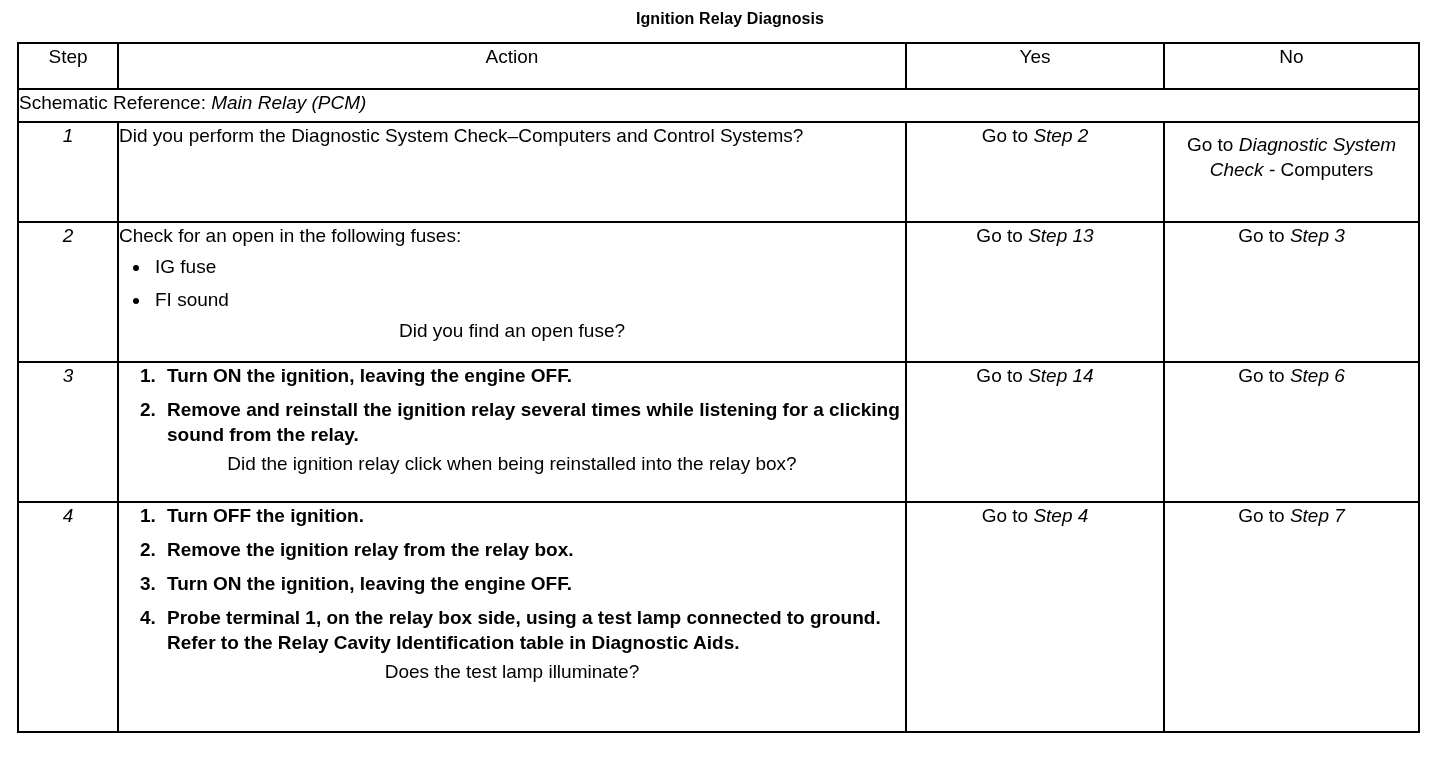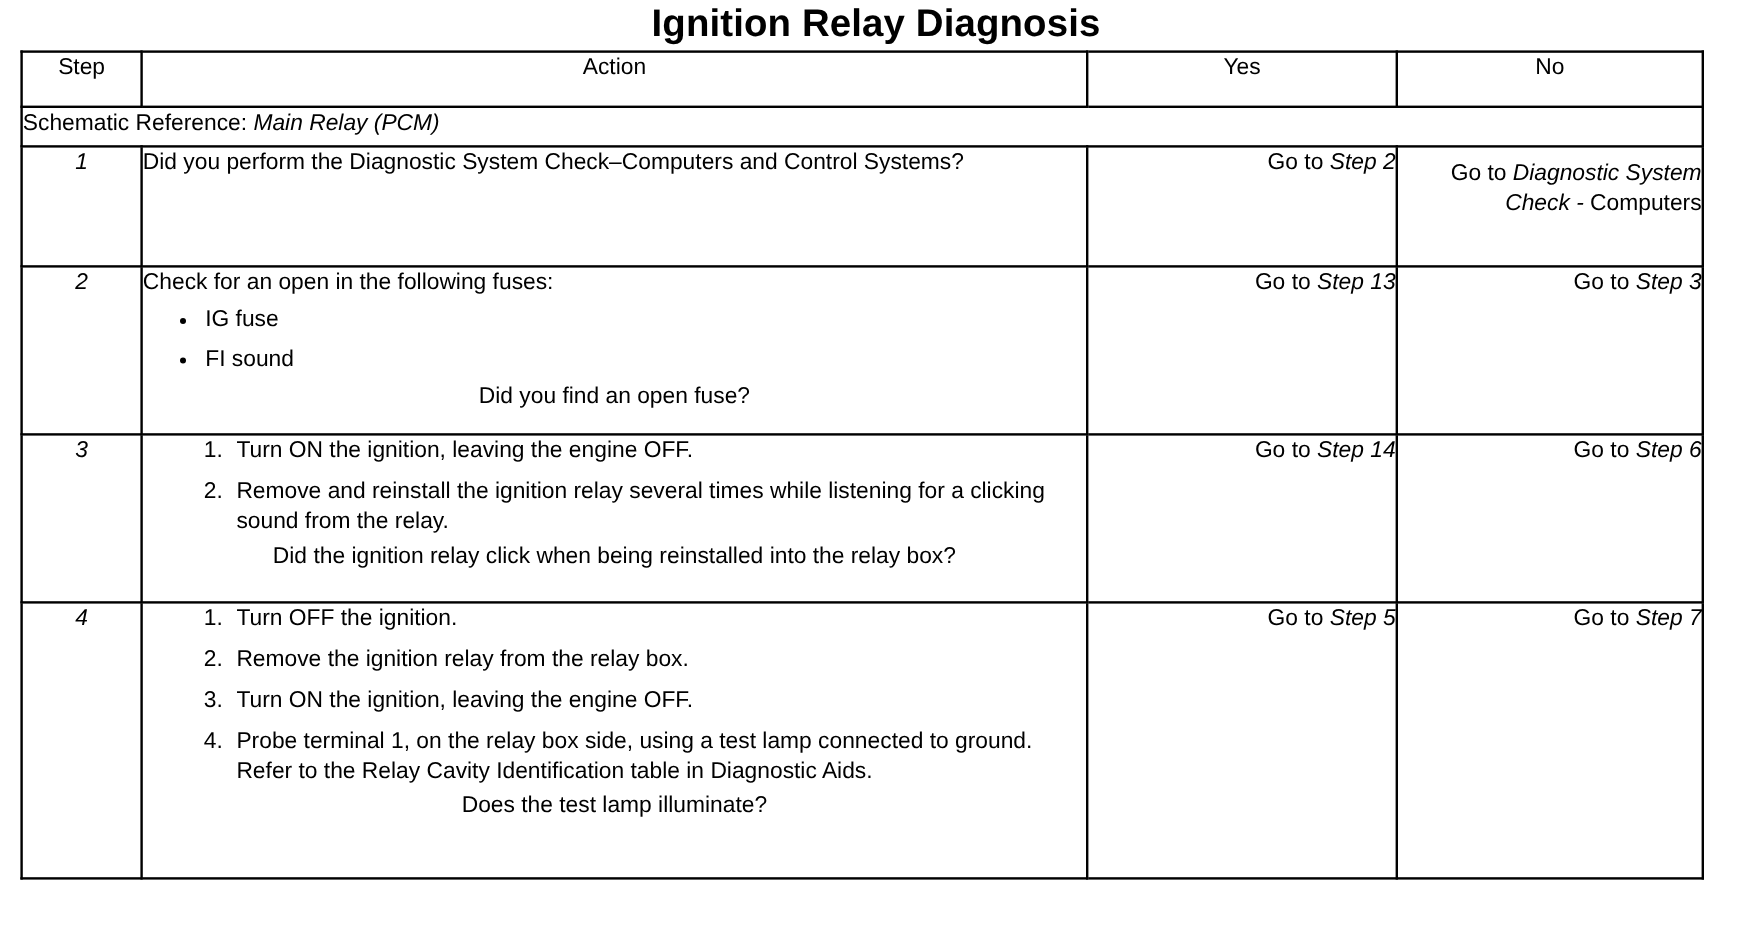--- a/index.html
+++ b/index.html
@@ -15,21 +15,21 @@
     overflow: hidden;
   }
   .page {
     position: relative;
     width: 1456px;
     height: 776px;
     box-sizing: border-box;
   }
   .doc-title {
     text-align: center;
-    font-size: 32px;
+    font-size: 16px;
     font-weight: bold;
     letter-spacing: 0.1px;
     margin: 4px 0 8px 4px;
     padding: 0;
     line-height: 30px;
   }
   .table-wrap {
     margin: 0 36px 0 17px;
   }
   table.diag {
@@ -72,46 +72,47 @@
   td.stepnum {
     text-align: center;
     vertical-align: middle;
     font-style: italic;
     font-size: 19px;
   }
   td.action {
     padding: 9px 8px 6px 10px;
   }
   td.ans {
-    text-align: right;
+    text-align: center;
     vertical-align: bottom;
     padding: 6px 8px 8px 8px;
   }
   td.ans.top {
     vertical-align: top;
     padding-top: 9px;
     border-radius: 13px;
   }
   .ital { font-style: italic; }
 
   .lead { margin: 0 0 2px 0; }
   .tail { margin: 2px 0 0 0; text-align: center; }
 
   ul.bul {
     margin: 6px 0 6px 0;
-    padding-left: 48px;
+    padding-left: 32px;
     list-style: disc;
   }
   ul.bul li { margin: 0 0 8px 0; padding-left: 4px; }
   ul.bul li:last-child { margin-bottom: 6px; }
 
   ol.num {
     margin: 0 0 0 0;
-    padding-left: 72px;
+    padding-left: 42px;
     list-style: decimal;
+    font-weight: bold;
   }
   ol.num li { margin: 0 0 9px 0; padding-left: 6px; }
   ol.num li:last-child { margin-bottom: 4px; }
 
   .r1-h { height: 100px; }
   .r2-h { height: 140px; }
   .r3-h { height: 140px; }
   .r4-h { height: 230px; }
 </style>
 </head>
@@ -182,20 +183,20 @@
           <td class="stepnum">4</td>
           <td class="action">
             <ol class="num">
               <li>Turn OFF the ignition.</li>
               <li>Remove the ignition relay from the relay box.</li>
               <li>Turn ON the ignition, leaving the engine OFF.</li>
               <li>Probe terminal 1, on the relay box side, using a test lamp connected to ground. Refer to the Relay Cavity Identification table in Diagnostic Aids.</li>
             </ol>
             <p class="tail">Does the test lamp illuminate?</p>
           </td>
-          <td class="ans"><span>Go to</span> <span class="ital">Step 5</span></td>
+          <td class="ans"><span>Go to</span> <span class="ital">Step 4</span></td>
           <td class="ans"><span>Go to</span> <span class="ital">Step 7</span></td>
         </tr>
       </tbody>
     </table>
   </div>
 
 </div>
 
 </body></html>

